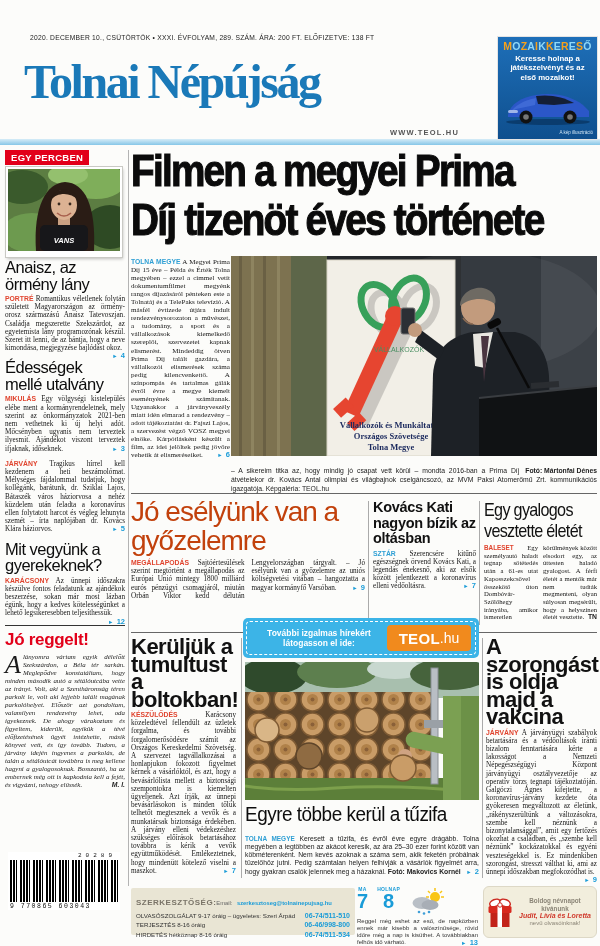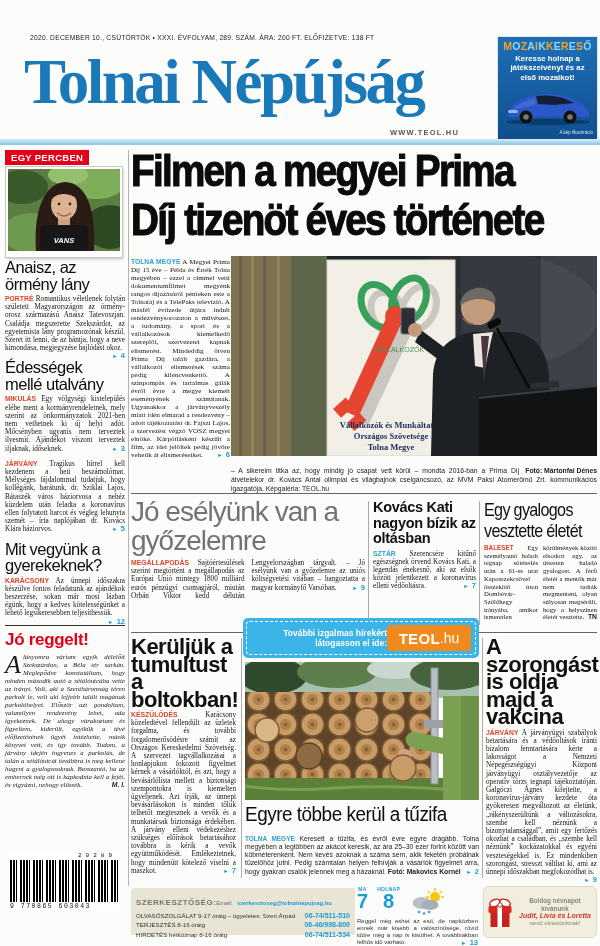--- a/index.html
+++ b/index.html
@@ -3,21 +3,21 @@
 <meta charset="utf-8">
 <style>
   html,body{margin:0;padding:0;background:#e8e8e8}
   .page{position:relative;width:600px;height:946px;background:#fcfcfa;overflow:hidden;
         font-family:"Liberation Serif",serif;color:#111}
   .abs{position:absolute}
 
   
   .dateline{left:30px;top:34px;font-family:"Liberation Sans",sans-serif;font-size:6.7px;color:#222;letter-spacing:.25px}
   .masthead{left:24px;top:42px;width:472px;font-family:"Liberation Serif",serif;font-weight:bold;
-            font-size:63px;line-height:80px;color:#1a79b8;letter-spacing:-2.5px;white-space:nowrap}
+            font-size:48px;line-height:80px;color:#1a79b8;letter-spacing:-2.5px;white-space:nowrap}
   .site{left:390px;top:128px;font-family:"Liberation Sans",sans-serif;font-weight:bold;font-size:7.5px;color:#555;letter-spacing:1.2px}
   .mast-rule{left:0;top:139px;width:600px;height:6px;background:linear-gradient(180deg,#d6ecf7,#86c6e7)}
 
   
   .promo{left:497px;top:36px;width:101px;height:104px;box-sizing:border-box;z-index:4;
          background:linear-gradient(180deg,#1e6fb8,#0f4f8e);border:1px solid #e4e4e4;text-align:center}
   .promo-title{margin-top:3px;font-family:"Liberation Sans",sans-serif;font-weight:900;font-size:10.5px;letter-spacing:.2px}
   .promo-msg{color:#fff;font-family:"Liberation Sans",sans-serif;font-weight:bold;font-size:7.8px;line-height:9.3px;padding:2px 6px 0}
   .promo-credit{color:#cfe4f4;font-family:"Liberation Sans",sans-serif;font-size:4.5px;text-align:right;padding-right:4px}
 
@@ -52,35 +52,35 @@
             transform:scaleX(.88);transform-origin:left top;white-space:nowrap}
   .lead-body{left:131px;top:258px;width:99px;font-size:7.1px;line-height:8.05px;text-align:justify}
   .photo{left:231px;top:256px;width:366px;height:200px}
   .caption{left:231px;top:459px;width:366px;font-family:"Liberation Sans",sans-serif;font-size:6.8px;line-height:9px;text-align:justify;color:#222}
   .caption b{float:right;margin-left:6px}
 
   .hr{background:#666;height:1px}
   .vr{background:#aaa;width:1px}
 
   
-  .midA-title{left:131px;top:498px;width:242px;font-family:"Liberation Sans",sans-serif;font-weight:400;font-size:28px;line-height:28.5px;letter-spacing:-1px;color:#737373}
+  .midA-title{left:131px;top:498px;width:242px;font-family:"Liberation Sans",sans-serif;font-weight:400;font-size:28px;line-height:28.5px;letter-spacing:-1px;color:#c2410c}
   .midA-text{left:131px;top:559px;width:234px;column-count:2;column-gap:7px}
   .midB{left:373px;top:500px;width:103px}
   .midB h3{margin:0 0 3px;font-family:"Liberation Sans",sans-serif;font-weight:bold;font-size:14.5px;line-height:15.5px;letter-spacing:-.3px}
   .midC{left:484px;top:499px;width:113px}
   .midC h2{margin:0 0 3px;font-family:"Liberation Sans",sans-serif;font-weight:400;font-size:19px;line-height:21px;letter-spacing:-.8px;transform:scaleX(.85);transform-origin:left top;white-space:nowrap}
   .midC .cols{column-count:2;column-gap:5px;font-size:6.7px;line-height:7.7px}
 
   
   .lowA{left:131px;top:638px;width:105px}
   .lowA h3,.lowC h3{margin:0 0 3px;font-family:"Liberation Sans",sans-serif;font-weight:bold;font-size:22px;line-height:17.5px;letter-spacing:-.5px}
   .lowC{left:486px;top:638px;width:111px}
   .banner{left:243px;top:618px;width:236px;height:40px;background:#3cb4e7;border-radius:5px;z-index:3;box-sizing:border-box;padding:3px}
   .banner-in{height:100%;border:1px dashed #fff;border-radius:4px;display:flex;align-items:center;box-sizing:border-box;padding:0 4px}
-  .banner-msg{flex:1;color:#fff;font-family:"Liberation Sans",sans-serif;font-weight:bold;font-size:8.5px;line-height:10px;text-align:right}
+  .banner-msg{flex:1;color:#fff;font-family:"Liberation Sans",sans-serif;font-weight:bold;font-size:8.5px;line-height:10px;text-align:center}
   .teol{background:#f18a1d;border-radius:4px;width:84px;height:26px;display:flex;align-items:center;justify-content:center;color:#fff;font-family:"Liberation Sans",sans-serif}
   .teol .t1{font-weight:900;font-size:15px;letter-spacing:.3px}
   .teol .t2{font-weight:400;font-size:14px}
   .wood{left:245px;top:662px;width:234px;height:138px}
   .fw-title{left:245px;top:803px;width:240px;font-family:"Liberation Sans",sans-serif;font-weight:400;font-size:19.5px;letter-spacing:-.5px;transform:scaleX(.97);transform-origin:left top;white-space:nowrap;color:#0d0d0d}
   .fw-cap{left:245px;top:828px;width:234px;font-family:"Liberation Sans",sans-serif;font-size:6.8px;line-height:8.2px;text-align:justify;color:#222}
   .fw-cap b{white-space:nowrap}
 
   
   .edbox{left:131px;top:888px;width:224px;height:47px;background:#e9e5d4;border-radius:2px;box-sizing:border-box;padding:3px 5px;font-family:"Liberation Sans",sans-serif}

